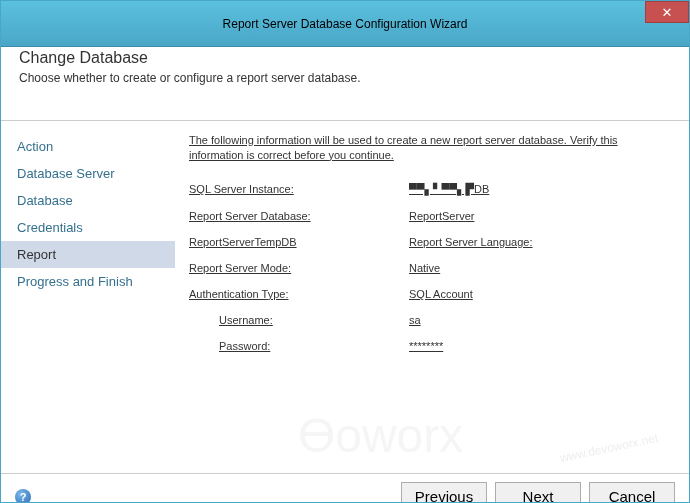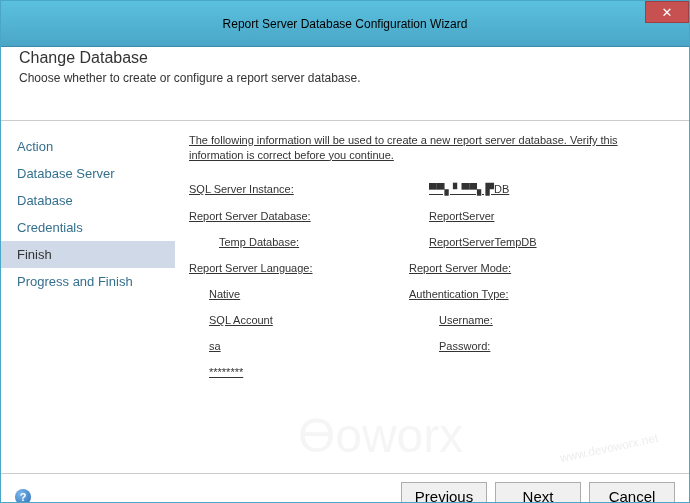--- a/index.html
+++ b/index.html
@@ -18,21 +18,21 @@
     .sidebar { width: 174px; padding: 12px 0 0 0; background: #fff; }
     .sidebar-item { padding: 6px 16px; font-size: 13px; color: #34708e; cursor: pointer; }
     .sidebar-item.selected { background: #d0d9e8; color: #333; }
     
     .content { flex: 1; padding: 12px 20px 8px 14px; font-size: 11px; color: #333; position: relative; text-decoration: underline; }
     .intro { line-height: 1.35; margin-bottom: 20px; }
     
     .summary-grid { display: grid; grid-template-columns: 220px 1fr; row-gap: 14px; font-size: 11px; }
     .summary-label { color: #333; }
     .summary-label.indent { padding-left: 30px; }
-    .summary-value { color: #333; margin-left: 20px; }
+    .summary-value { color: #333; }
     
     .footer { height: 46px; border-top: 1px solid #ccc; display: flex; align-items: center; padding: 0 14px; background: #fff; }
     .help-icon { width: 16px; height: 16px; border-radius: 50%; background: radial-gradient(circle at 35% 30%, #7ab8e8, #2a6ab8); display: flex; align-items: center; justify-content: center; color: #fff; font-size: 11px; font-weight: bold; cursor: pointer; }
     .footer-buttons { margin-left: auto; display: flex; gap: 8px; }
     .btn { min-width: 86px; height: 30px; font-size: 15px; background: #f0f0f0; border: 1px solid #adadad; cursor: pointer; padding: 0 12px; }
     
     .watermark { position: absolute; bottom: 10px; left: 40%; transform: translateX(-50%); opacity: 0.08; pointer-events: none; font-size: 48px; color: #888; }
     .wm-url { position: absolute; bottom: 18px; right: 30px; transform: rotate(-12deg); opacity: 0.15; pointer-events: none; font-size: 12px; color: #888; }
   </style>
 </head>
@@ -49,35 +49,34 @@
   <h1>Change Database</h1>
   <p>Choose whether to create or configure a report server database.</p>
 </div>
 
 <div class="body">
   <div class="sidebar">
     <div class="sidebar-item">Action</div>
     <div class="sidebar-item">Database Server</div>
     <div class="sidebar-item">Database</div>
     <div class="sidebar-item">Credentials</div>
-    <div class="sidebar-item selected">Finish</div>
+    <div class="sidebar-item selected">Report</div>
     <div class="sidebar-item">Progress and Finish</div>
   </div>
 
   <div class="content">
     <div class="intro">The following information will be used to create a new report server database. Verify this information is correct before you continue.</div>
 
     <div class="summary-grid">
       <div class="summary-label">SQL Server Instance:</div>
       <div class="summary-value">▀▀▖▘▀▀▖▛DB</div>
 
       <div class="summary-label">Report Server Database:</div>
       <div class="summary-value">ReportServer</div>
 
-      <div class="summary-label indent">Temp Database:</div>
       <div class="summary-value">ReportServerTempDB</div>
 
       <div class="summary-label">Report Server Language:</div>
 
       <div class="summary-label">Report Server Mode:</div>
       <div class="summary-value">Native</div>
 
       <div class="summary-label">Authentication Type:</div>
       <div class="summary-value">SQL Account</div>
 

